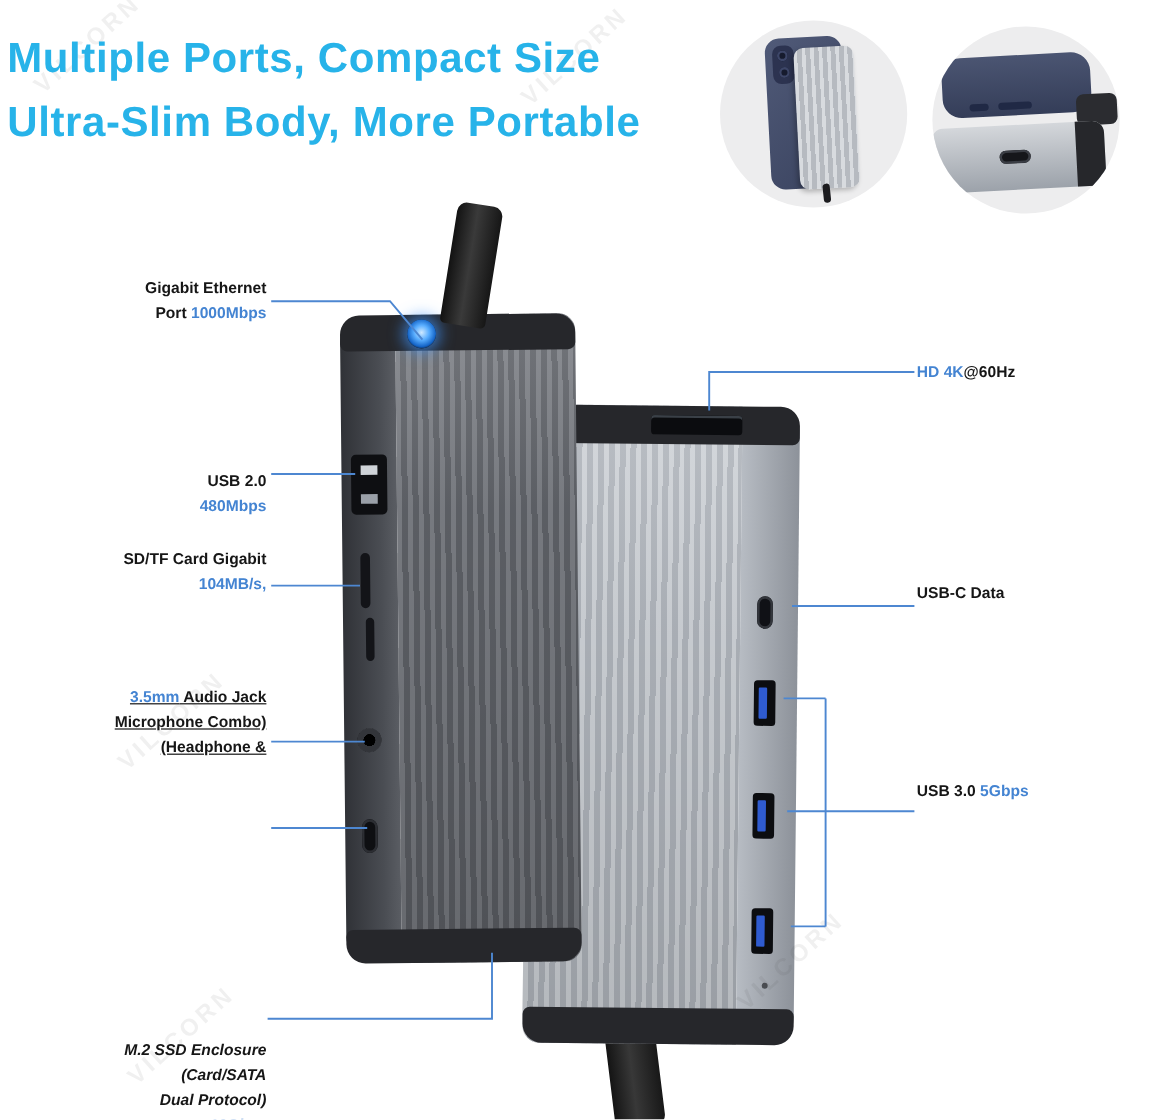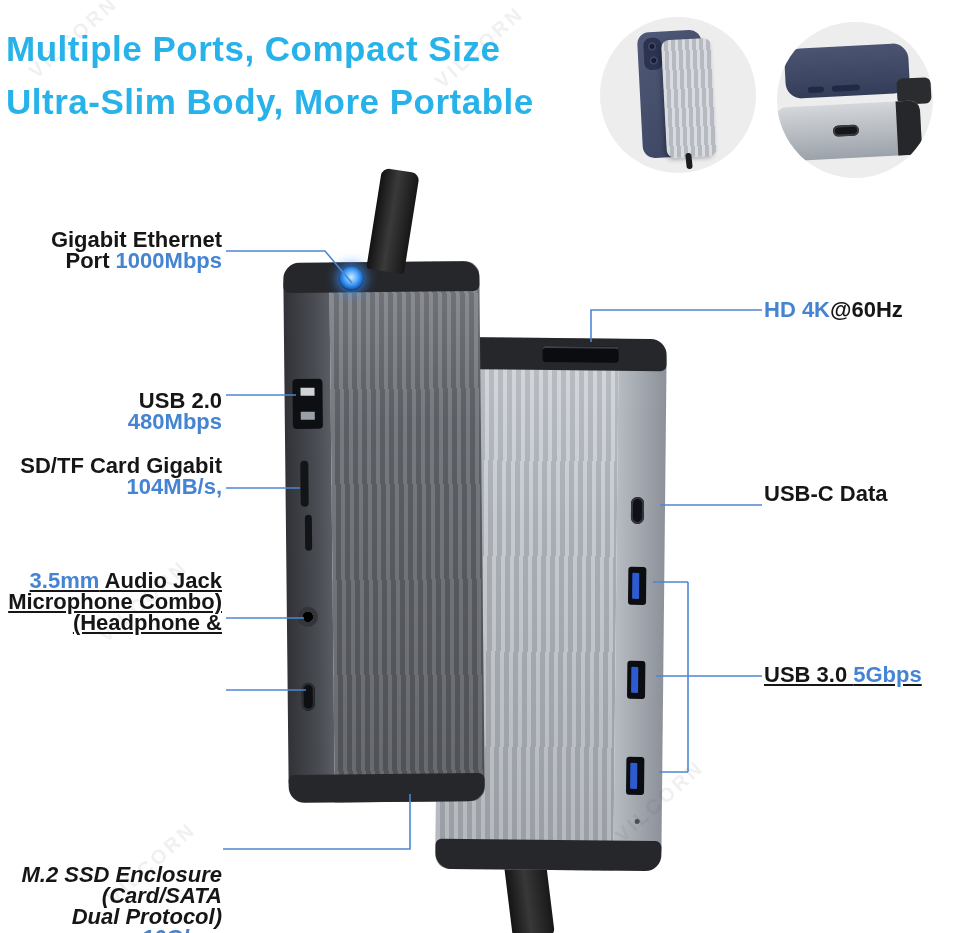--- a/index.html
+++ b/index.html
@@ -17,21 +17,21 @@
 
   
   .wm {
     position:absolute; z-index:5; color:rgba(60,60,60,0.08);
     font-size:20px; font-weight:700; letter-spacing:3px;
     transform:rotate(-42deg); white-space:nowrap; pointer-events:none;
   }
 
   
   .ann {
-    position:absolute; z-index:7; font-size:22px; font-weight:700;
+    position:absolute; z-index:7; font-size:13px; font-weight:700;
     color:#161616; line-height:21px;
   }
   .ann.left  { left:0; width:222px; text-align:right; }
   .ann.right { left:764px; width:192px; text-align:left; }
   .blue { color:#4484d2; }
 
   
   .lines { position:absolute; left:0; top:0; z-index:6; }
 
   
@@ -234,17 +234,17 @@
   </div>
 
   <div class="ann right" style="top:299px;">
     <div><span class="blue">HD 4K</span><span>@60Hz</span></div>
   </div>
 
   <div class="ann right" style="top:483px;">
     <div><span>USB-C Data</span></div>
   </div>
 
-  <div class="ann right" style="top:664px;text-decoration:underline;">
+  <div class="ann right" style="top:648px;">
     <div><span>USB 3.0 </span><span class="blue">5Gbps</span></div>
   </div>
 
 </div>
 
 </body></html>

